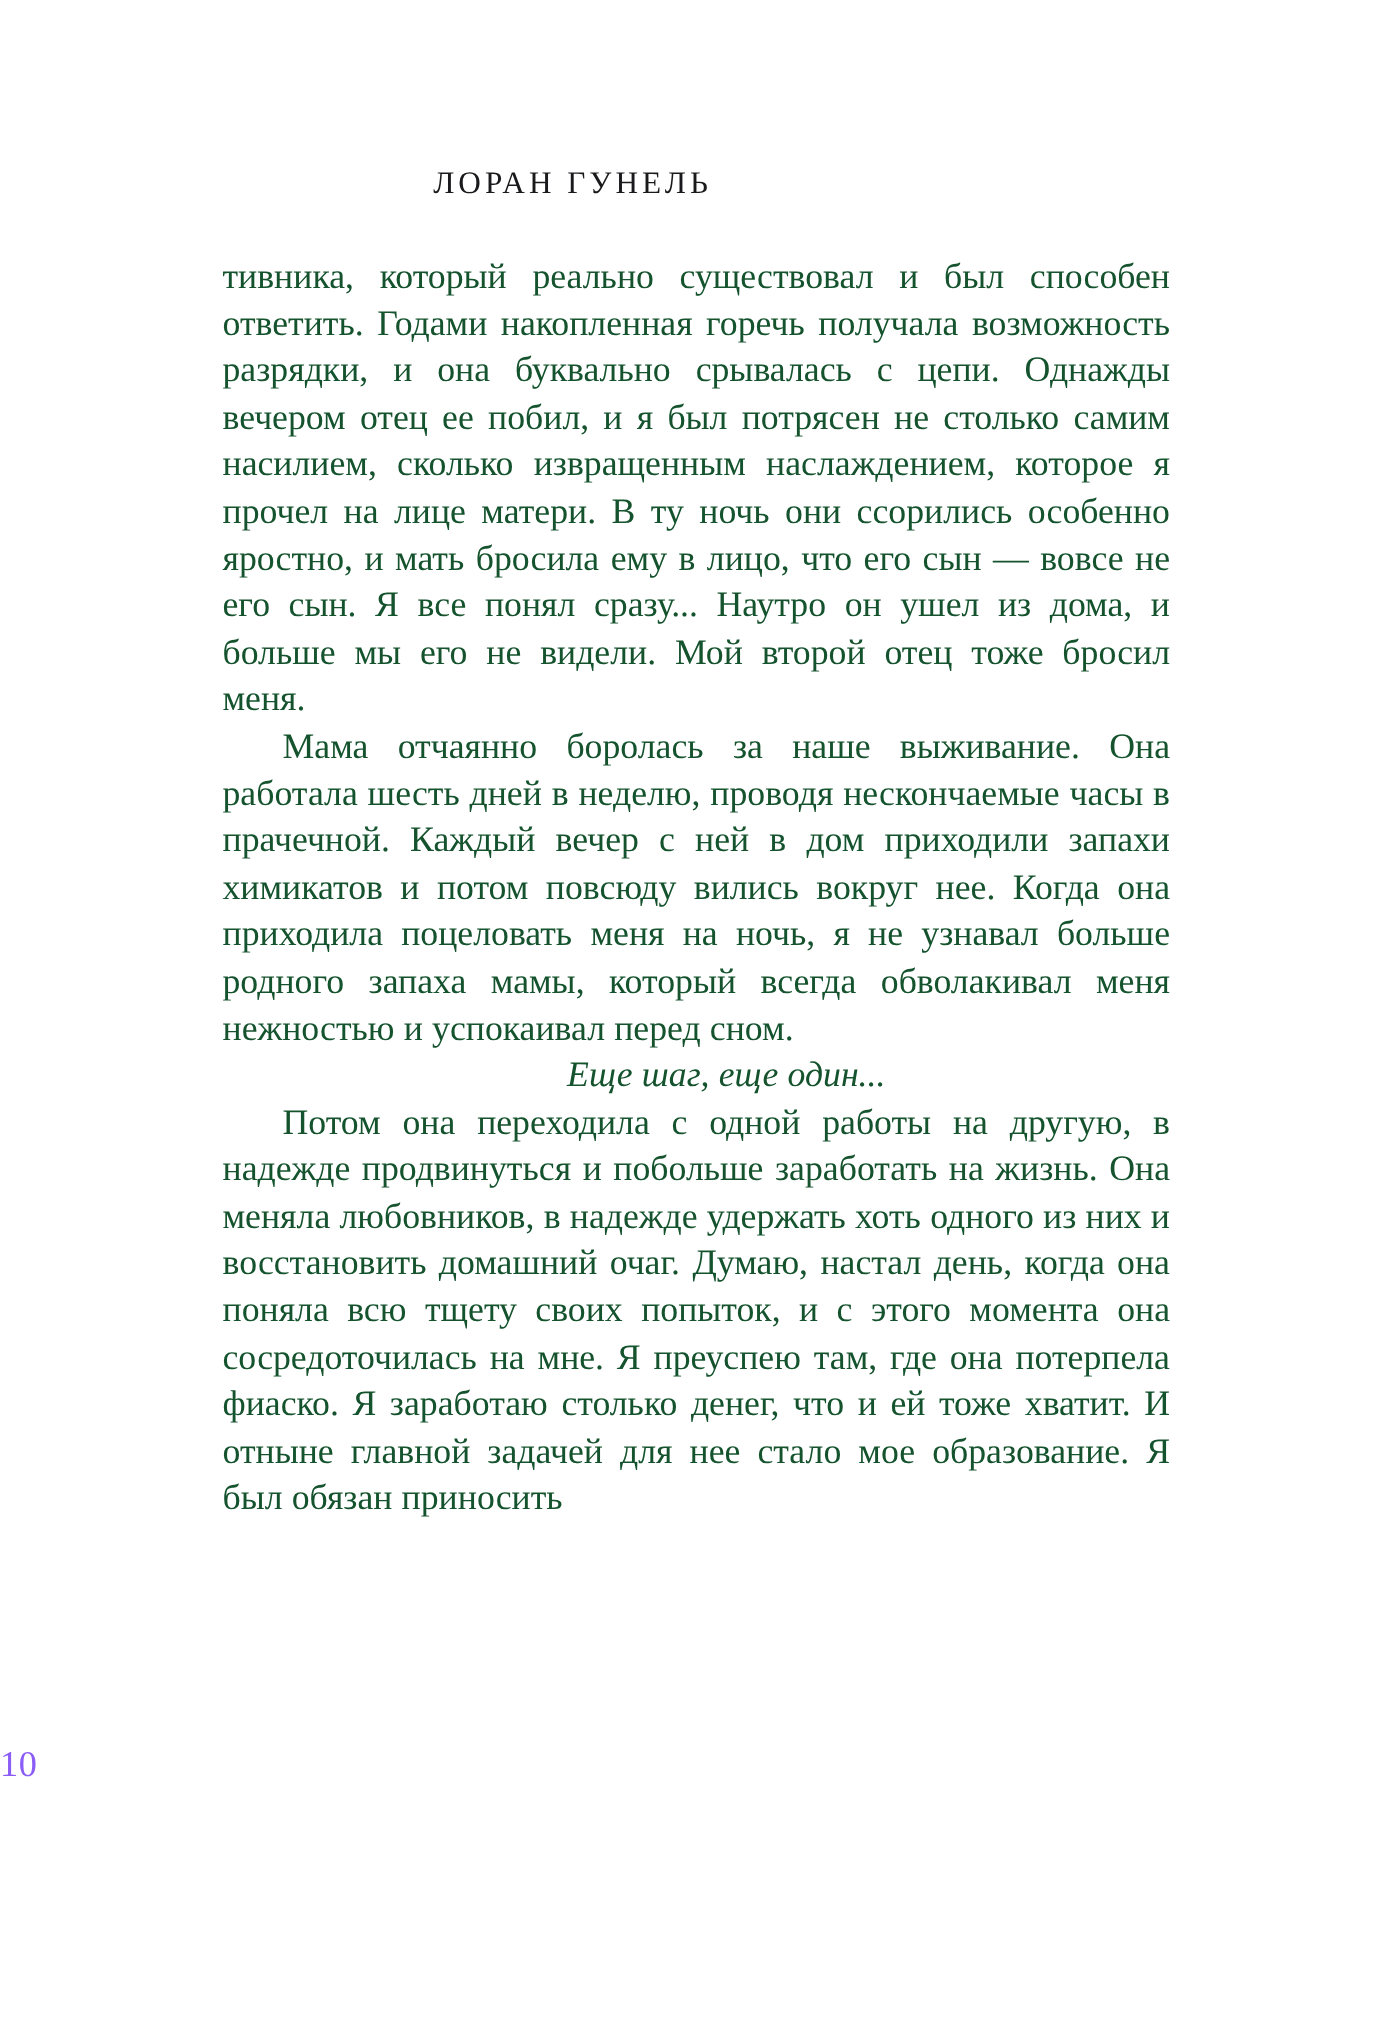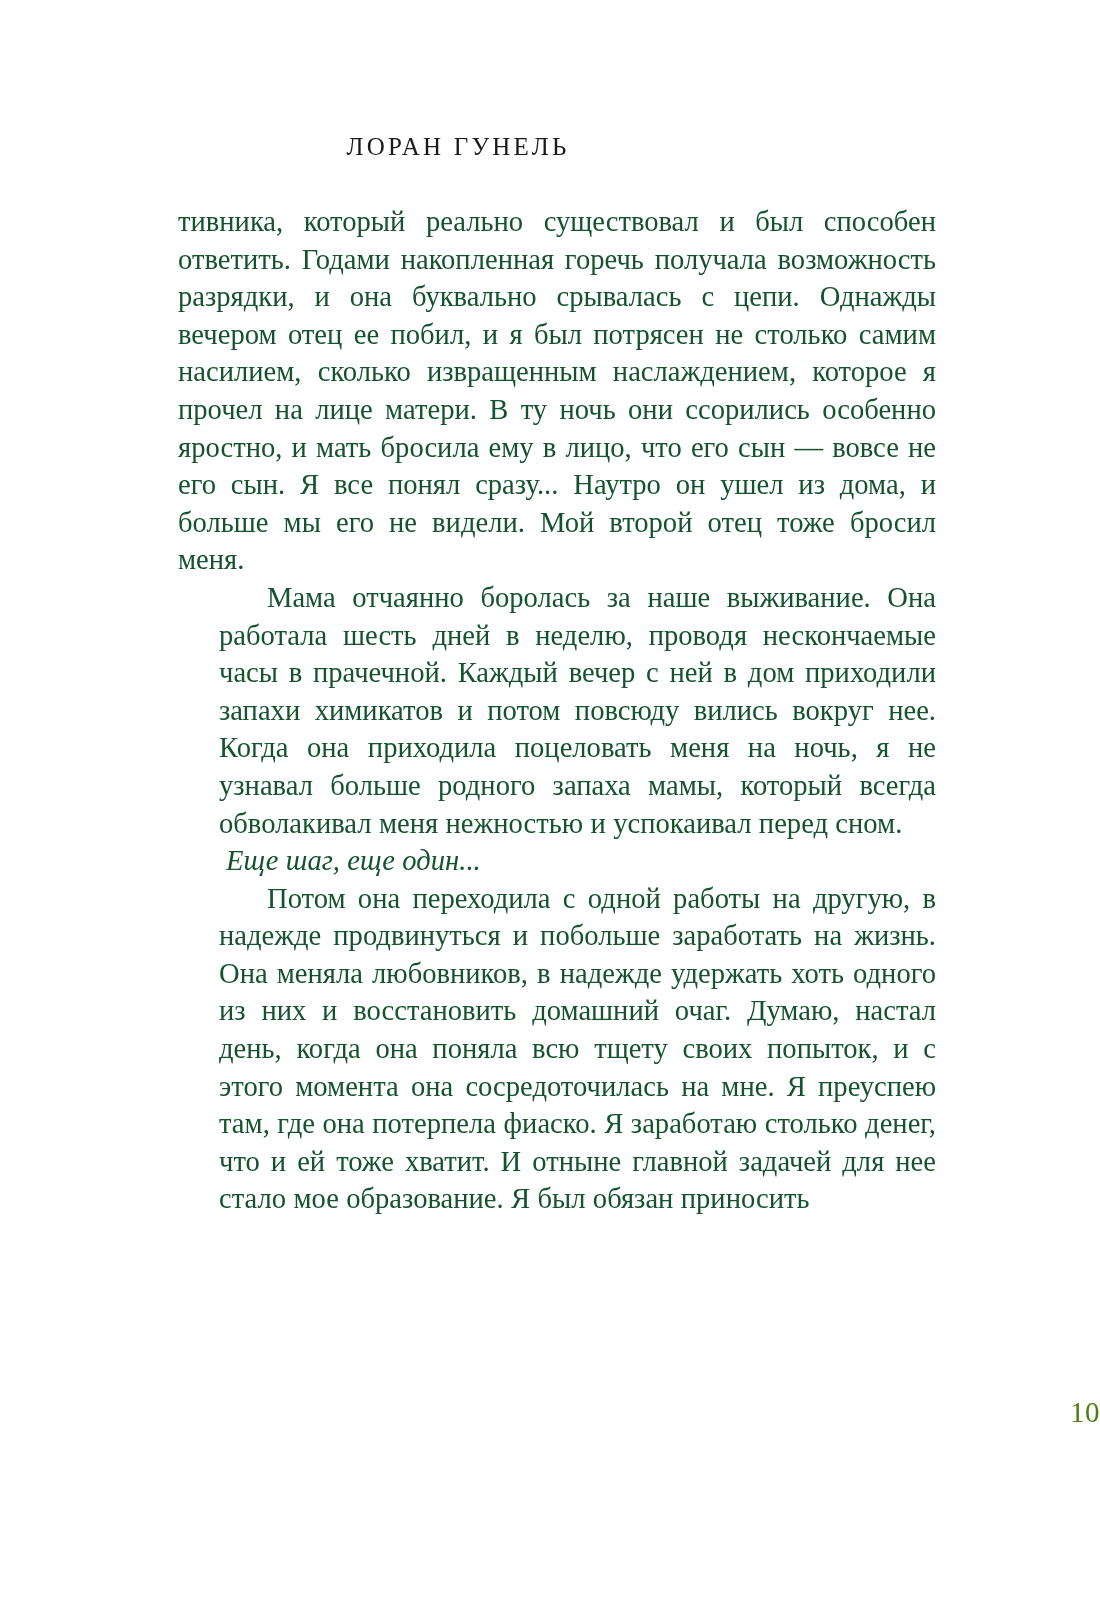--- a/index.html
+++ b/index.html
@@ -52,46 +52,45 @@
     text-align: justify;
     text-justify: inter-word;
     word-spacing: 0.2px;
     color: #14532d;
     -webkit-hyphens: none;
     hyphens: none;
   }
 
   .para.indent {
     text-indent: 48px;
-    margin-left: 41px;
   }
 
   .para.italic {
     font-style: italic;
     text-indent: 48px;
-    text-align: left;
+    text-align: center;
   }
 
   
   .para::after {
     content: "";
     display: inline-block;
     width: 100%;
   }
   .para.noflush::after { display: none; }
 
   
   .folio {
     position: absolute;
     top: 1396px;
     left: 0;
     width: 1100px;
-    text-align: right;
+    text-align: left;
     font-size: 29px;
-    color: #4d7c0f;
+    color: #8b5cf6;
     letter-spacing: 0.5px;
   }
 </style>
 </head>
 <body>
 
 <div class="page">
 
   <div class="running-head">ЛОРАН ГУНЕЛЬ</div>
 

